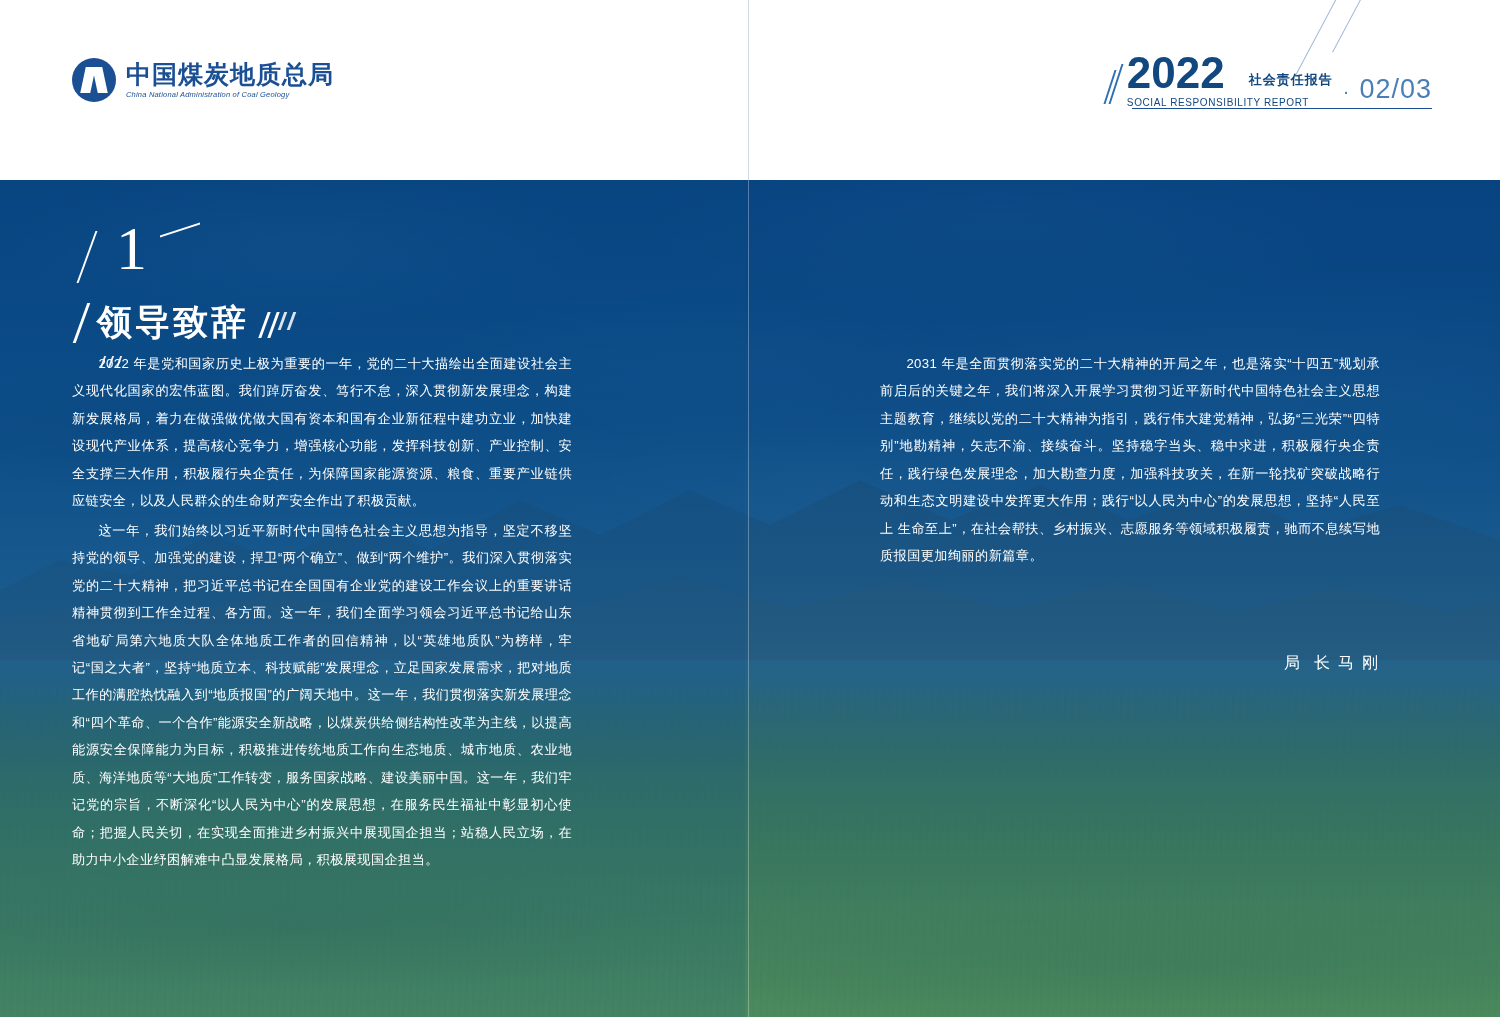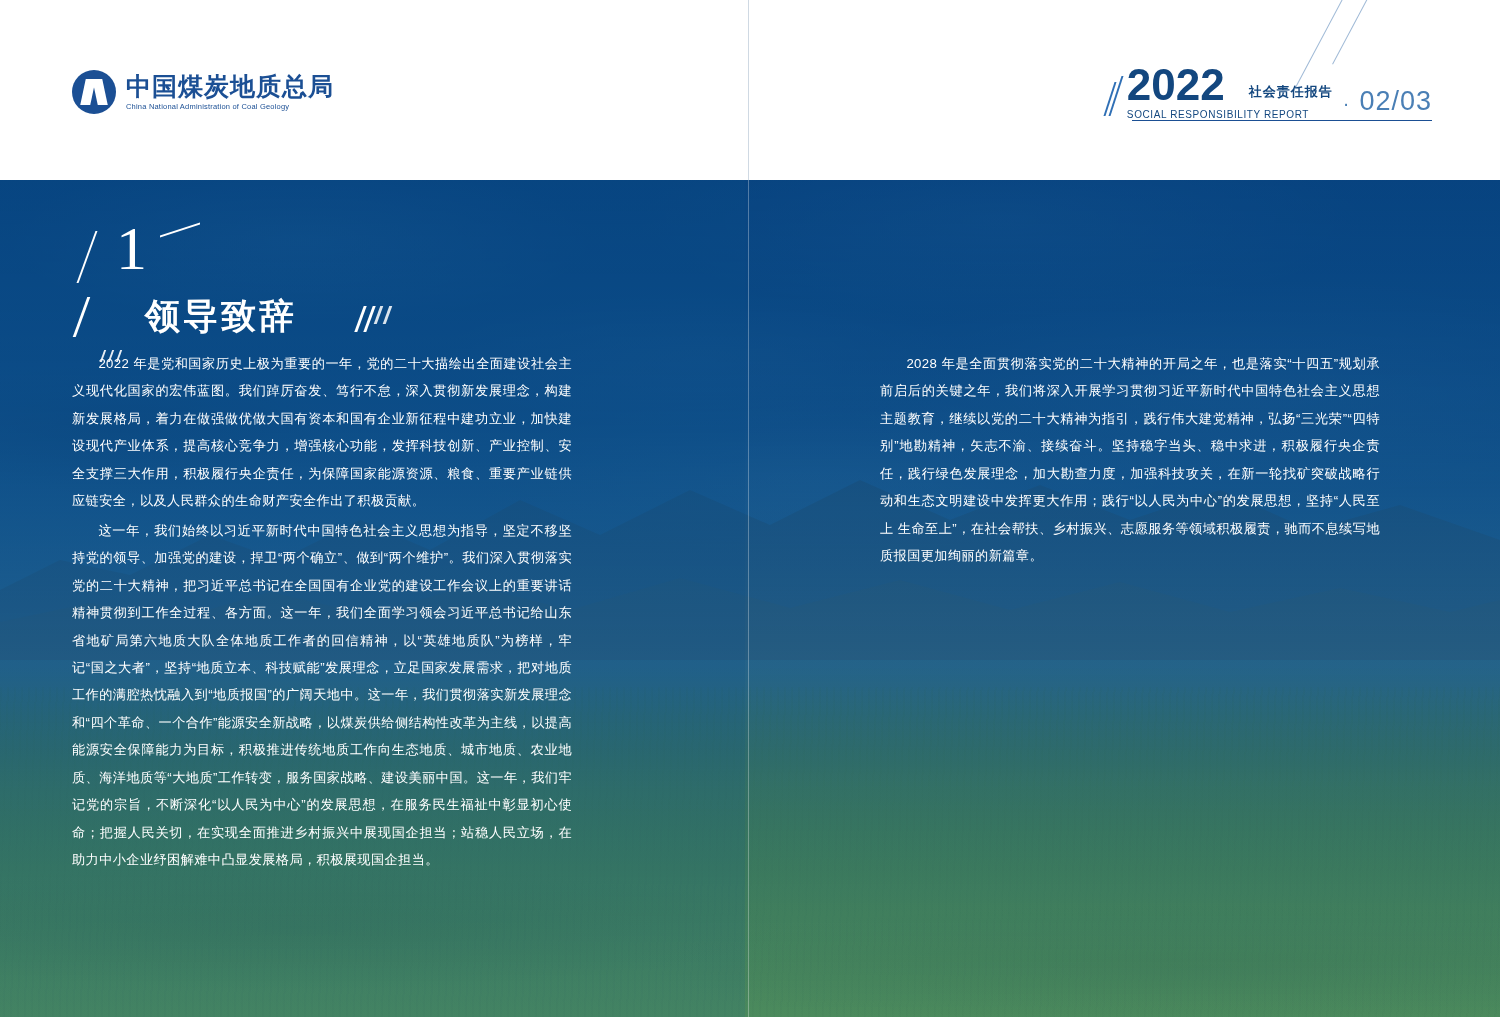--- a/index.html
+++ b/index.html
@@ -20,21 +20,21 @@
     position: absolute;
     left: 0; top: 0;
     width: 1500px;
     height: 1017px;
     background: #ffffff;
   }
 
   
   #header {
     position: absolute;
-    left: 0; top: 16px;
+    left: 0; top: 4px;
     width: 1500px;
     height: 140px;
     background: #ffffff;
   }
   
   .corner-line {
     position: absolute;
     width: 1px;
     height: 120px;
     background: #9fb9d6;
@@ -83,20 +83,21 @@
     color: #1b4f94;
     letter-spacing: 1px;
     white-space: nowrap;
   }
   #logo-en {
     font-size: 7.5px;
     color: #1b4f94;
     letter-spacing: 0.2px;
     margin-top: 3px;
     white-space: nowrap;
+    font-style: italic;
   }
 
   
   #header-right {
     position: absolute;
     right: 68px;
     top: 48px;
     display: flex;
     align-items: flex-end;
   }
@@ -303,22 +304,21 @@
     top: 4px;
     width: 40px;
     height: 2px;
     background: #ffffff;
     transform: skewY(-18deg);
   }
   #title-row {
     position: relative;
     display: flex;
     align-items: center;
-    margin-top: 6px;
-    gap: 48px;
+    margin-top: 12px;
   }
   #title-slash {
     width: 3px;
     height: 40px;
     background: #ffffff;
     transform: skewX(-20deg);
     margin-right: 14px;
     margin-left: 2px;
   }
   #sec-title {
@@ -467,20 +467,21 @@
           <i></i>
       </div>
     </div>
 
     <div class="col" id="col-left">
       <p class="para">2022 年是党和国家历史上极为重要的一年，党的二十大描绘出全面建设社会主义现代化国家的宏伟蓝图。我们踔厉奋发、笃行不怠，深入贯彻新发展理念，构建新发展格局，着力在做强做优做大国有资本和国有企业新征程中建功立业，加快建设现代产业体系，提高核心竞争力，增强核心功能，发挥科技创新、产业控制、安全支撑三大作用，积极履行央企责任，为保障国家能源资源、粮食、重要产业链供应链安全，以及人民群众的生命财产安全作出了积极贡献。</p>
       <p class="para">这一年，我们始终以习近平新时代中国特色社会主义思想为指导，坚定不移坚持党的领导、加强党的建设，捍卫“两个确立”、做到“两个维护”。我们深入贯彻落实党的二十大精神，把习近平总书记在全国国有企业党的建设工作会议上的重要讲话精神贯彻到工作全过程、各方面。这一年，我们全面学习领会习近平总书记给山东省地矿局第六地质大队全体地质工作者的回信精神，以“英雄地质队”为榜样，牢记“国之大者”，坚持“地质立本、科技赋能”发展理念，立足国家发展需求，把对地质工作的满腔热忱融入到“地质报国”的广阔天地中。这一年，我们贯彻落实新发展理念和“四个革命、一个合作”能源安全新战略，以煤炭供给侧结构性改革为主线，以提高能源安全保障能力为目标，积极推进传统地质工作向生态地质、城市地质、农业地质、海洋地质等“大地质”工作转变，服务国家战略、建设美丽中国。这一年，我们牢记党的宗旨，不断深化“以人民为中心”的发展思想，在服务民生福祉中彰显初心使命；把握人民关切，在实现全面推进乡村振兴中展现国企担当；站稳人民立场，在助力中小企业纾困解难中凸显发展格局，积极展现国企担当。</p>
     </div>
 
     <div class="col" id="col-right">
-      <p class="para">2028 年是全面贯彻落实党的二十大精神的开局之年，也是落实“十四五”规划承前启后的关键之年，我们将深入开展学习贯彻习近平新时代中国特色社会主义思想主题教育，继续以党的二十大精神为指引，践行伟大建党精神，弘扬“三光荣”“四特别”地勘精神，矢志不渝、接续奋斗。坚持稳字当头、稳中求进，积极履行央企责任，践行绿色发展理念，加大勘查力度，加强科技攻关，在新一轮找矿突破战略行动和生态文明建设中发挥更大作用；践行“以人民为中心”的发展思想，坚持“人民至上 生命至上”，在社会帮扶、乡村振兴、志愿服务等领域积极履责，驰而不息续写地质报国更加绚丽的新篇章。</p>
+      <p class="para">2031 年是全面贯彻落实党的二十大精神的开局之年，也是落实“十四五”规划承前启后的关键之年，我们将深入开展学习贯彻习近平新时代中国特色社会主义思想主题教育，继续以党的二十大精神为指引，践行伟大建党精神，弘扬“三光荣”“四特别”地勘精神，矢志不渝、接续奋斗。坚持稳字当头、稳中求进，积极履行央企责任，践行绿色发展理念，加大勘查力度，加强科技攻关，在新一轮找矿突破战略行动和生态文明建设中发挥更大作用；践行“以人民为中心”的发展思想，坚持“人民至上 生命至上”，在社会帮扶、乡村振兴、志愿服务等领域积极履责，驰而不息续写地质报国更加绚丽的新篇章。</p>
     </div>
 
     <div id="sign">
+      <div class="sign-line">局  长 马 刚</div>
     </div>
 
   </div>
 </div>
 
 </body></html>

